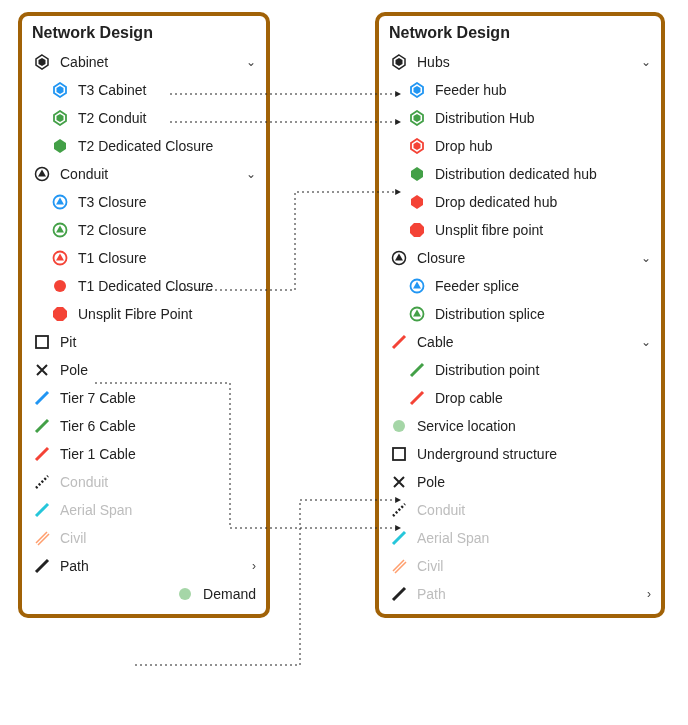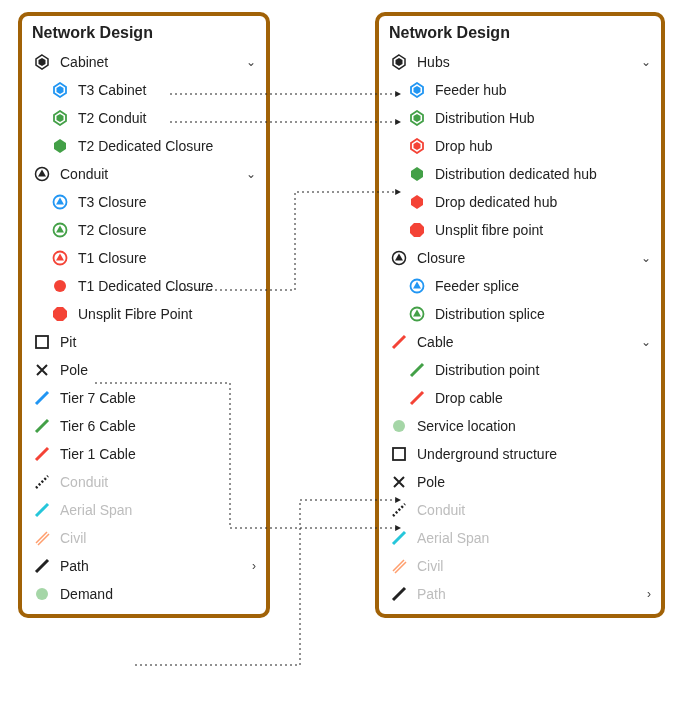--- a/index.html
+++ b/index.html
@@ -223,21 +223,21 @@
   </div>
   <div class="group-header">
     <span class="icon">
         <svg width="16" height="16">
           <path d="M2 14 L14 2" stroke="#222" stroke-width="3"></path>
         </svg>
       </span>
     <span class="label">Path</span>
     <span class="chev">›</span>
   </div>
-  <div class="group-header" style="padding-bottom:10px;">
+  <div class="group-header" style="padding-bottom:10px;justify-content:flex-end;">
     <span class="icon">
         <svg width="16" height="16">
           <circle cx="8" cy="8" r="6" fill="#a5d6a7"></circle>
         </svg>
       </span>
     <span class="label">Demand</span>
   </div>
 </div>
 
 <div class="panel right">

